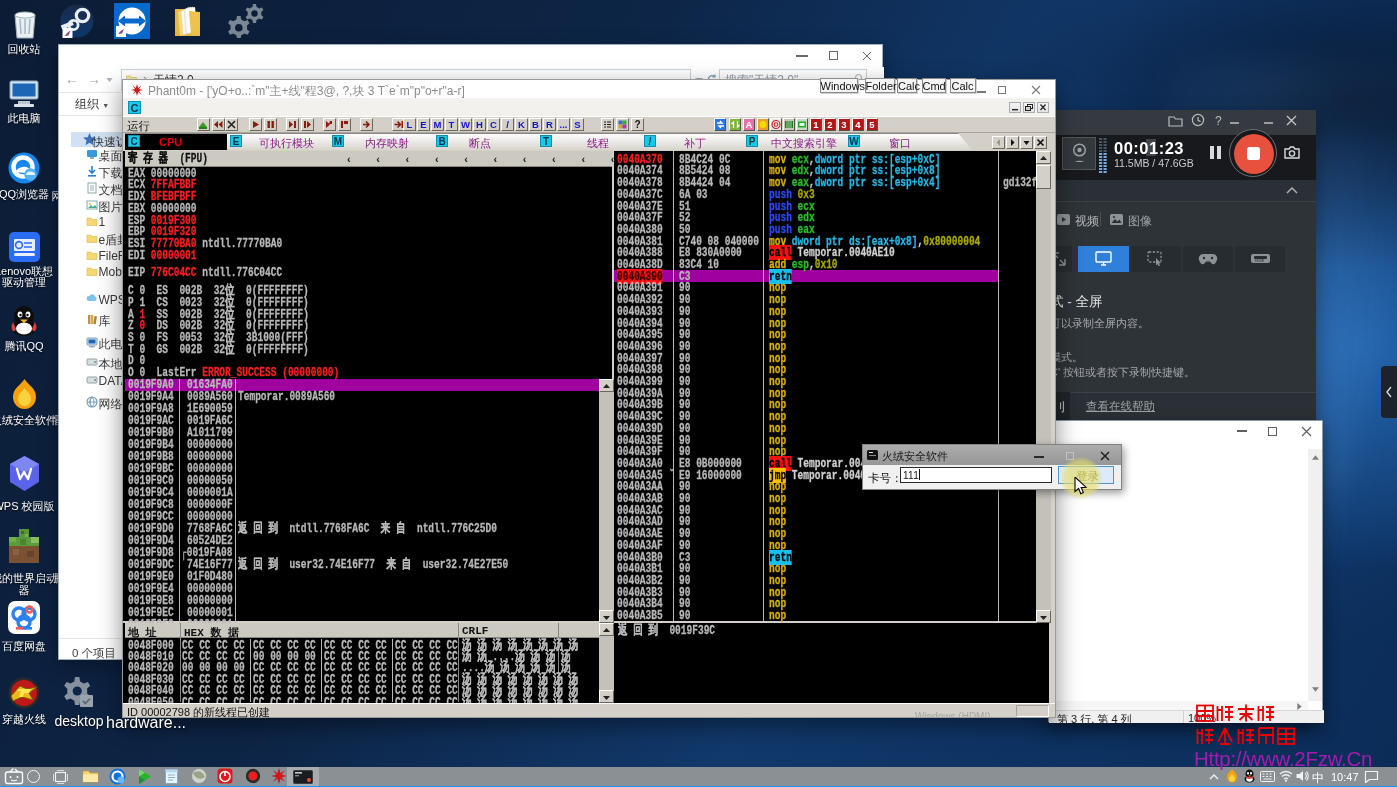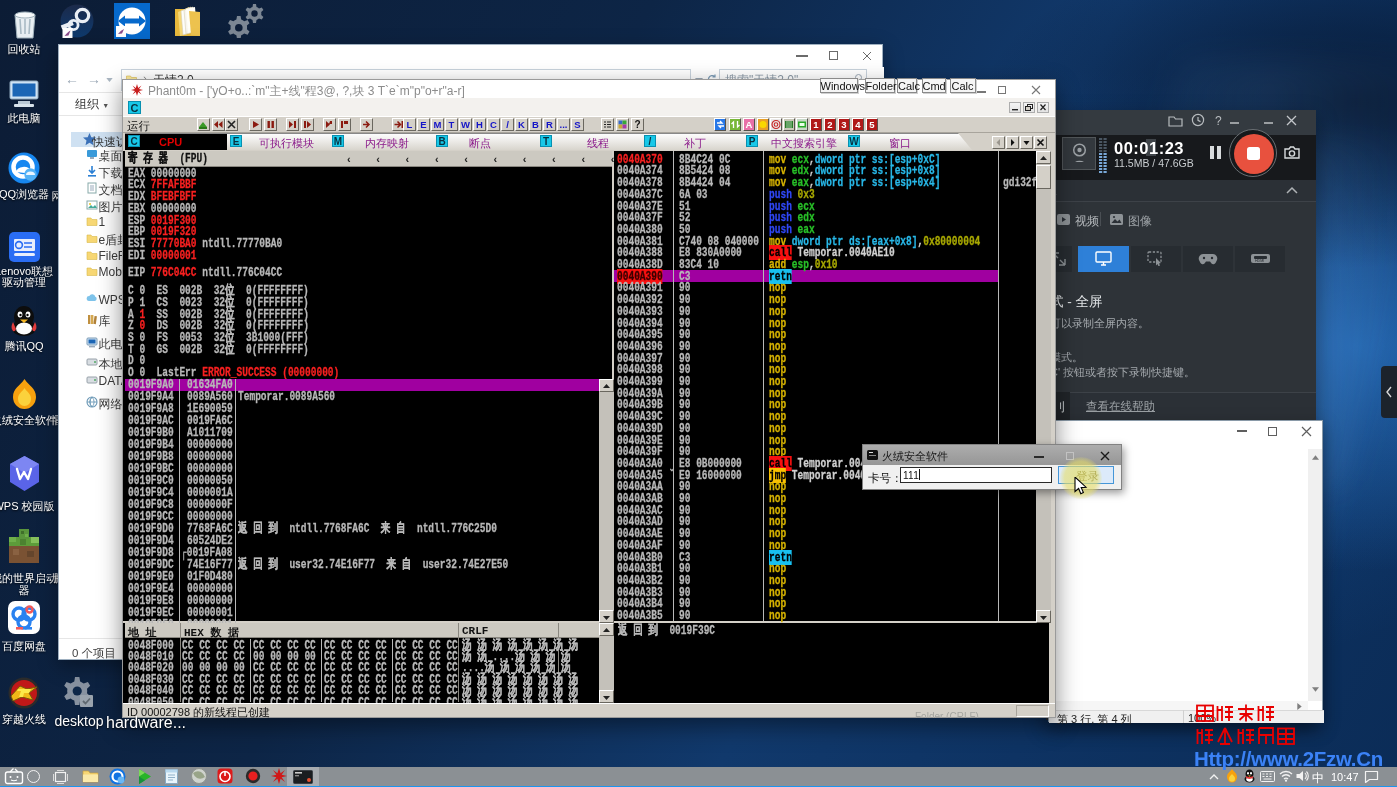--- a/index.html
+++ b/index.html
@@ -933,21 +933,21 @@
     </div>
     <div class="a" style="left:476px;top:610px;width:15px;height:13px;background:#d4d0c8;border:1px solid;border-color:#fff #6a675f #6a675f #fff">
       <svg width="13" height="11" viewBox="0 0 13 11" style="position:absolute;left:0;top:1px">
         <path d="M6.5 8 L3 4 L10 4 Z" fill="#222"></path>
       </svg>
     </div>
 
  <div class="a" style="left:0;top:623px;width:932px;height:14px;background:#d4d0c8;border-top:1px solid #fff"></div>
  <div class="a" style="left:4px;top:625px;font-size:11px;color:#111;white-space:nowrap">ID 00002798 的新线程已创建</div>
  <div class="a" style="left:792px;top:631px;width:120px;height:6.5px;overflow:hidden">
-      <div style="position:absolute;left:0;top:0;font-size:10px;color:#a5a5a0;white-space:nowrap">Folder (CRLF)</div>
+      <div style="position:absolute;left:0;top:0;font-size:10px;color:#a5a5a0;white-space:nowrap">Windows (HDMI)</div>
     </div>
  <div class="a" style="left:893px;top:625px;width:33px;height:12px;border:1px solid;border-color:#a8a49c #fff #fff #a8a49c"></div>
 </div>
 <div class="a" style="left:819.5px;top:77.5px;width:38px;height:15px;background:#f5f5f5;border:1px solid #8a8a8a;box-shadow:1px 1px 0 #d0d0d0;font-size:11px;color:#111;text-align:center;line-height:14px;z-index:40">Windows</div>
 <div class="a" style="left:864.5px;top:77.5px;width:30px;height:15px;background:#f5f5f5;border:1px solid #8a8a8a;box-shadow:1px 1px 0 #d0d0d0;font-size:11px;color:#111;text-align:center;line-height:14px;z-index:40">Folder</div>
 <div class="a" style="left:897px;top:77.5px;width:20px;height:15px;background:#f5f5f5;border:1px solid #8a8a8a;box-shadow:1px 1px 0 #d0d0d0;font-size:11px;color:#111;text-align:center;line-height:14px;z-index:40">Calc</div>
 <div class="a" style="left:921.5px;top:77.5px;width:24px;height:15px;background:#f5f5f5;border:1px solid #8a8a8a;box-shadow:1px 1px 0 #d0d0d0;font-size:11px;color:#111;text-align:center;line-height:14px;z-index:40">Cmd</div>
 <div class="a" style="left:949.5px;top:77.5px;width:26px;height:15px;background:#f5f5f5;border:1px solid #8a8a8a;box-shadow:1px 1px 0 #d0d0d0;font-size:11px;color:#111;text-align:center;line-height:14px;z-index:40">Calc</div>
 <div class="lbl" style="left:106px;top:713.5px;width:56px;font-size:16px;text-shadow:0 1px 2px #000">hardware...</div>
 
@@ -993,21 +993,21 @@
 <svg class="a" style="left:1235.6px;top:726px;z-index:55" width="20" height="20" viewBox="0 0 20 20" fill="none" stroke="#e80000" stroke-width="1.8">
     <path d="M2.5 3 v15 M2.5 7 h5 M7 3 v15 M10 4 h8 M10 9 h8 M10 14 h8 M14 4 v14"></path>
   </svg>
 <svg class="a" style="left:1255.9px;top:726px;z-index:55" width="20" height="20" viewBox="0 0 20 20" fill="none" stroke="#e80000" stroke-width="1.8">
     <path d="M3 2 v16 M3 2 h14 v16 M3 9 h14 M10 9 v9"></path>
   </svg>
 <svg class="a" style="left:1276.2px;top:726px;z-index:55" width="20" height="20" viewBox="0 0 20 20" fill="none" stroke="#e80000" stroke-width="1.8">
     <rect x="2" y="2.5" width="16" height="15.5"></rect>
     <path d="M2 8 h16 M2 13 h16 M10 2.5 v15.5"></path>
   </svg>
-<div class="a" style="left:1194px;top:746.5px;color:#3b82f6;font-weight:700;font-size:20.5px;letter-spacing:-0.3px;white-space:nowrap;z-index:55">Http://www.2Fzw.Cn</div>
+<div class="a" style="left:1194px;top:746.5px;color:#a21caf;font-weight:400;font-size:20.5px;letter-spacing:-0.3px;white-space:nowrap;z-index:55">Http://www.2Fzw.Cn</div>
 <div class="a" style="left:0;top:767px;width:1397px;height:18.5px;background:#8b9094;z-index:50"></div>
 <div class="a" style="left:0;top:785.5px;width:1397px;height:1.5px;background:#1b95f0;z-index:50"></div>
 <svg class="a" style="left:4px;top:768px;z-index:51" width="20" height="17" viewBox="0 0 20 17">
  <rect x="1.5" y="4" width="17" height="11.5" rx="2" fill="none" stroke="#fff" stroke-width="1.4"></rect>
  <path d="M6 4 L9.5 0.5 M14 4 L11 1" stroke="#fff" stroke-width="1.3"></path>
  <circle cx="6.5" cy="9" r="1" fill="#fff"></circle>
     <circle cx="13.5" cy="9" r="1" fill="#fff"></circle>
  <path d="M7 12 q3 1.5 6 0" stroke="#fff" stroke-width="1.1" fill="none"></path>
   </svg>
 <div class="a" style="left:27px;top:770px;width:13px;height:13px;border:1.6px solid #f2f2f2;border-radius:50%;z-index:51"></div>

